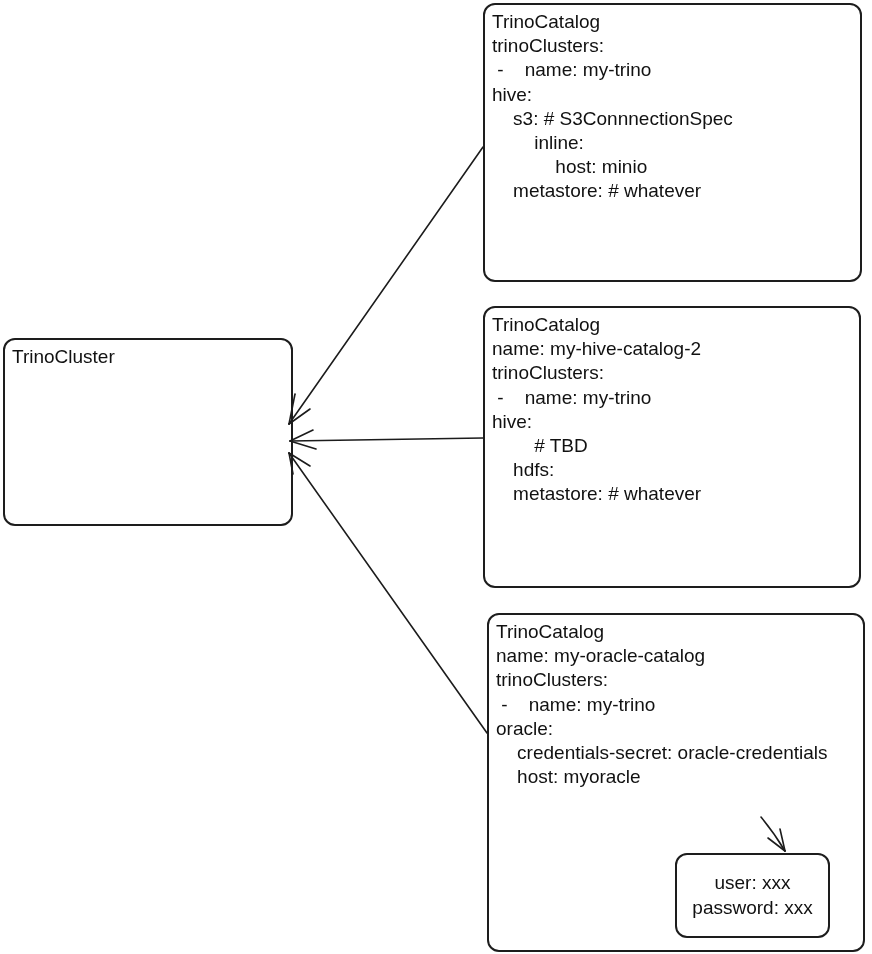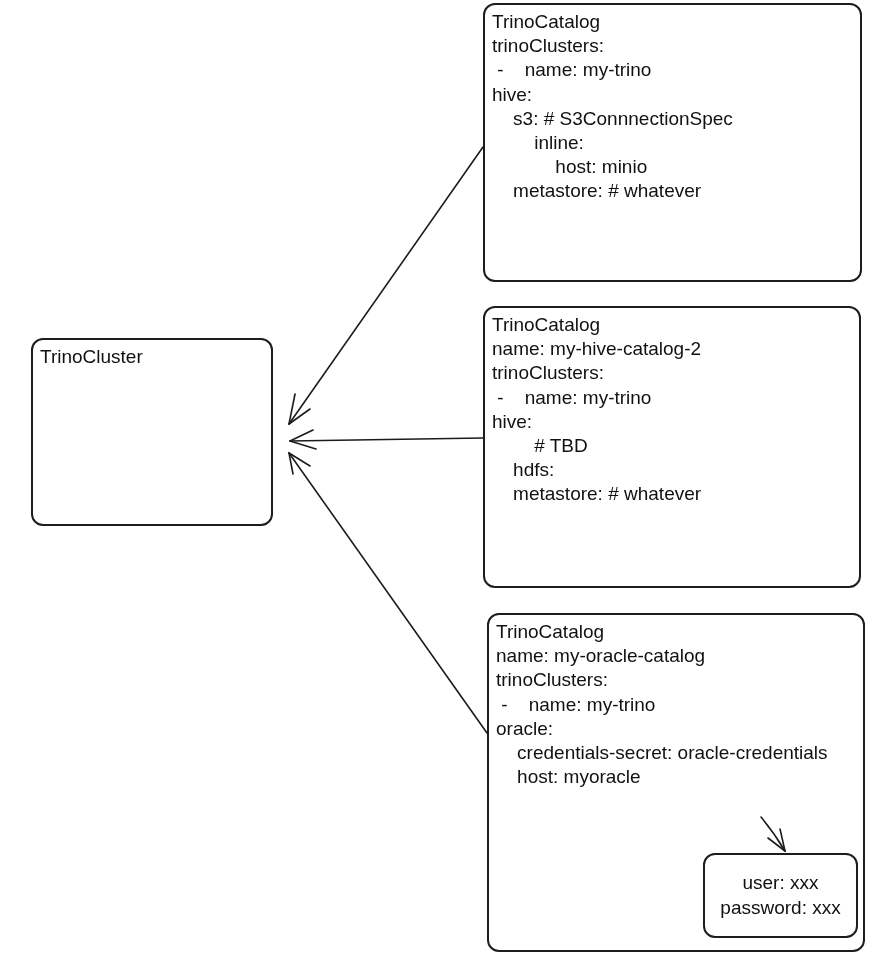--- a/index.html
+++ b/index.html
@@ -38,26 +38,26 @@
     border-radius: 12px;
     background: #ffffff;
     padding: 5px 7px;
     font-size: 19px;
     line-height: 24.2px;
     z-index: 1;
   }
   .box .code-line {
     white-space: pre;
   }
-  .cluster-box   { left: 3px;   top: 338px; width: 242px; height: 188px; margin-left: 28px; }
+  .cluster-box   { left: 3px;   top: 338px; width: 290px; height: 188px; }
   .catalog-box-1 { left: 483px; top: 3px;   width: 379px; height: 279px; }
   .catalog-box-2 { left: 483px; top: 306px; width: 378px; height: 282px; }
   .catalog-box-3 { left: 487px; top: 613px; width: 378px; height: 339px; }
   .secret-box {
-    left: 703px; top: 853px; width: 155px; height: 85px;
+    left: 675px; top: 853px; width: 155px; height: 85px;
     display: flex; flex-direction: column;
     align-items: center; justify-content: center;
     text-align: center;
     padding: 2px;
     z-index: 2;
   }
 </style>
 </head>
 <body>
 

